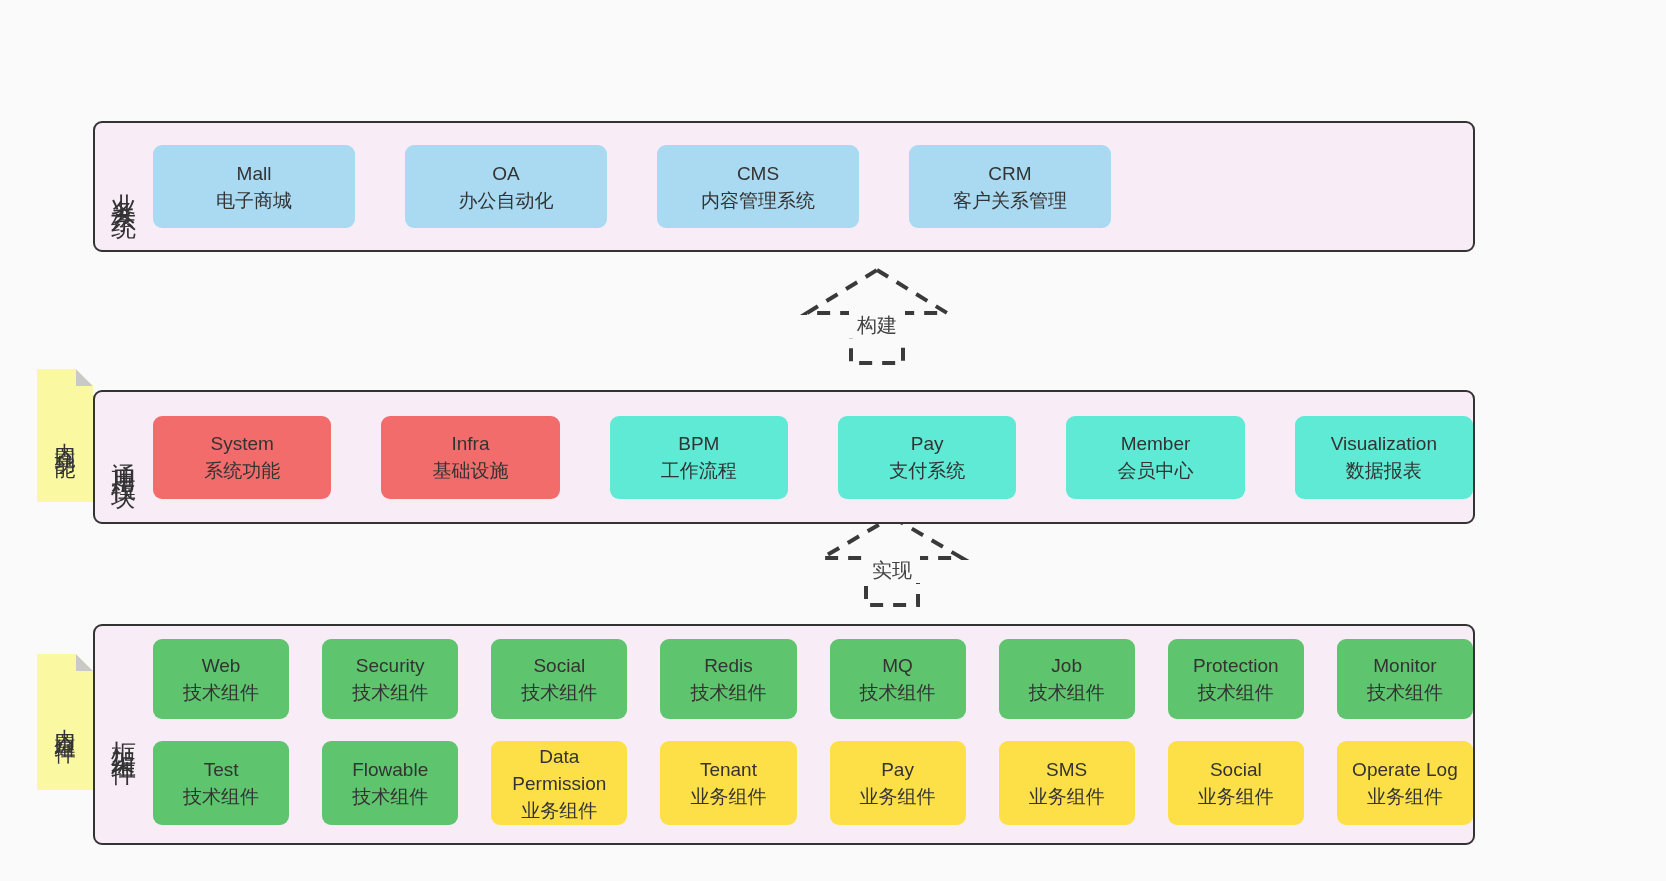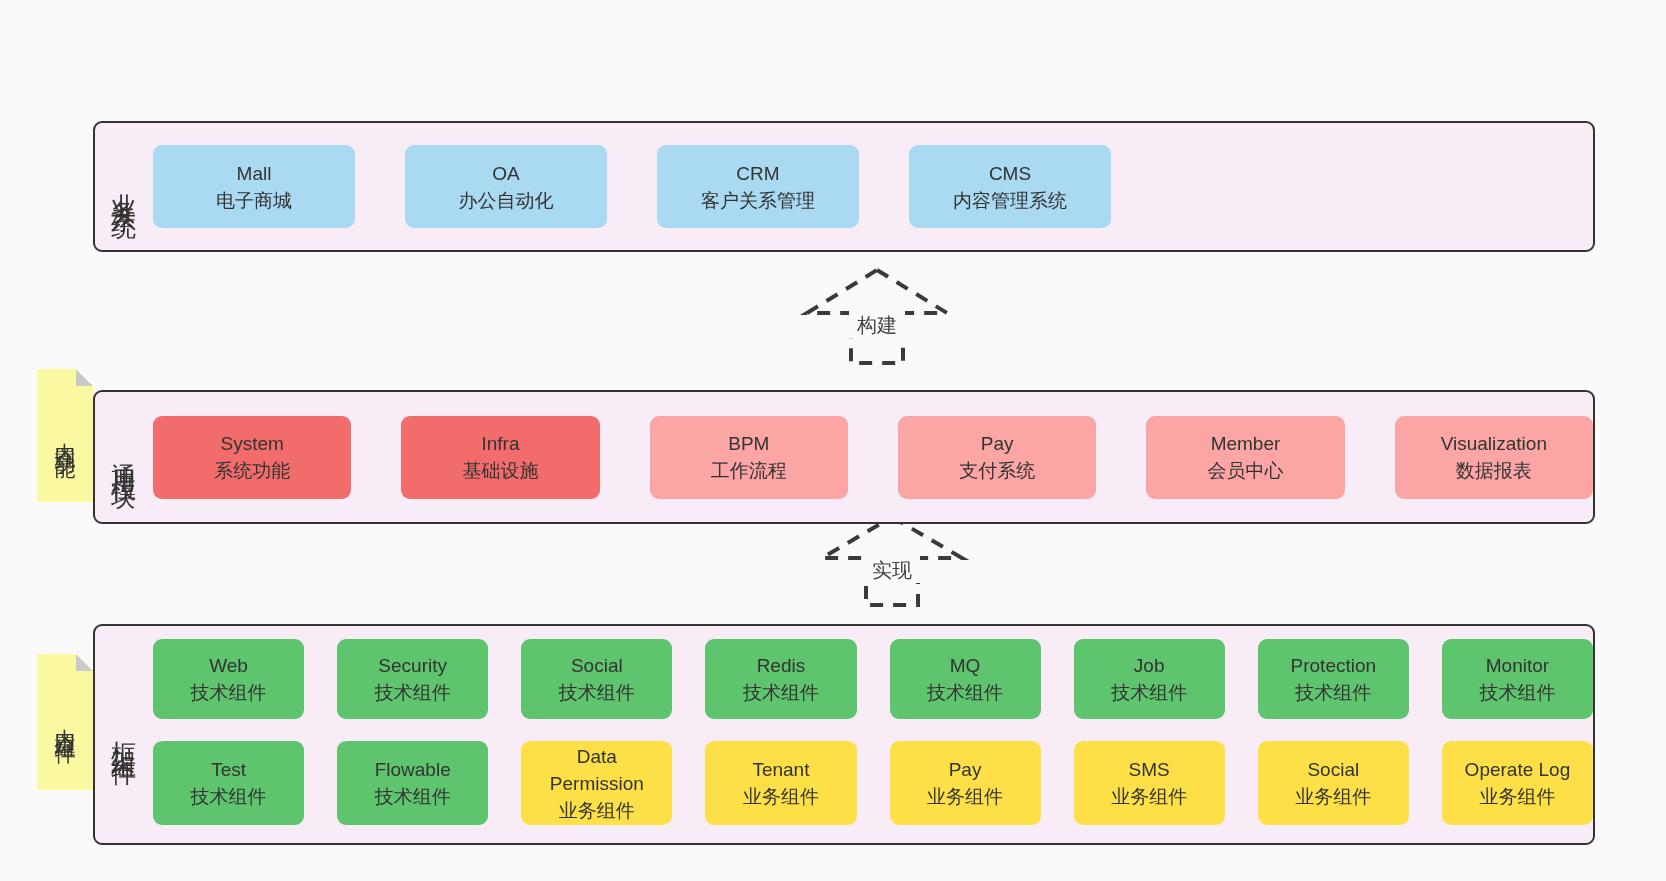--- a/index.html
+++ b/index.html
@@ -8,21 +8,21 @@
     background:#fafafa;
     font-family:"Liberation Sans","DejaVu Sans",sans-serif;
     color:#333;
   }
   .overlay{position:absolute;left:0;top:0;width:1666px;height:881px;pointer-events:none;}
   .arrowpath{fill:none;stroke:#3a3a3a;stroke-width:4;stroke-dasharray:13 10;}
   .labelbg{fill:#fafafa;}
   .arrowlabel{font-size:20px;fill:#444;text-anchor:middle;font-family:"Liberation Sans",sans-serif;}
 
   .layer{
-    position:absolute;left:93px;width:1502px;box-sizing:border-box;
+    position:absolute;left:93px;width:1382px;box-sizing:border-box;
     background:#f8edf7;border:2px solid #333;border-radius:9px;
   }
   .vlabel{
     position:absolute;left:13px;top:50%;transform:translateY(-50%);
     writing-mode:vertical-rl;text-orientation:upright;
     font-size:25px;letter-spacing:7px;color:#333;white-space:nowrap;
   }
   .boxes{display:flex;gap:50px;align-items:center;height:100%;padding-left:58px;box-sizing:border-box;}
   .rows{display:flex;flex-direction:column;gap:22px;padding:13px 0 0 58px;box-sizing:border-box;}
   .row{display:flex;gap:33px;}
@@ -31,21 +31,21 @@
     border-radius:9px;display:flex;flex-direction:column;align-items:center;justify-content:center;
     text-align:center;font-size:19px;line-height:27px;color:#333;box-sizing:border-box;padding:2px 6px;
   }
   .c12 .box{width:202px;height:83px;}
   .c3 .box{width:152px;}
   .row1 .box{height:80px;}
   .row2 .box{height:84px;}
 
   .blue{background:#a9daf2;}
   .red{background:#f26c6c;}
-  .pink{background:#fca5a5;}
+  .pink{background:#5eead4;}
   .gdark{background:#5ec46e;}
   .glight{background:#fde047;}
 
   .note{
     position:absolute;left:37px;width:56px;background:#faf8a0;
     clip-path:polygon(0 0, calc(100% - 17px) 0, 100% 17px, 100% 100%, 0 100%);
     display:flex;align-items:center;justify-content:center;
   }
   .note-fold{
     position:absolute;top:0;right:0;width:17px;height:17px;background:#c9c9c9;
@@ -86,26 +86,26 @@
   <div class="boxes">
     <div class="box blue">
       <span>Mall</span>
       <span>电子商城</span>
     </div>
     <div class="box blue">
       <span>OA</span>
       <span>办公自动化</span>
     </div>
     <div class="box blue">
+      <span>CMS</span>
+      <span>内容管理系统</span>
+    </div>
+    <div class="box blue">
       <span>CRM</span>
       <span>客户关系管理</span>
-    </div>
-    <div class="box blue">
-      <span>CMS</span>
-      <span>内容管理系统</span>
     </div>
   </div>
 </div>
 
 <div class="layer c12" style="top:370px;height:134px;margin-top:20px;">
   <div class="vlabel">通用模块</div>
   <div class="boxes">
     <div class="box red">
       <span>System</span>
       <span>系统功能</span>

